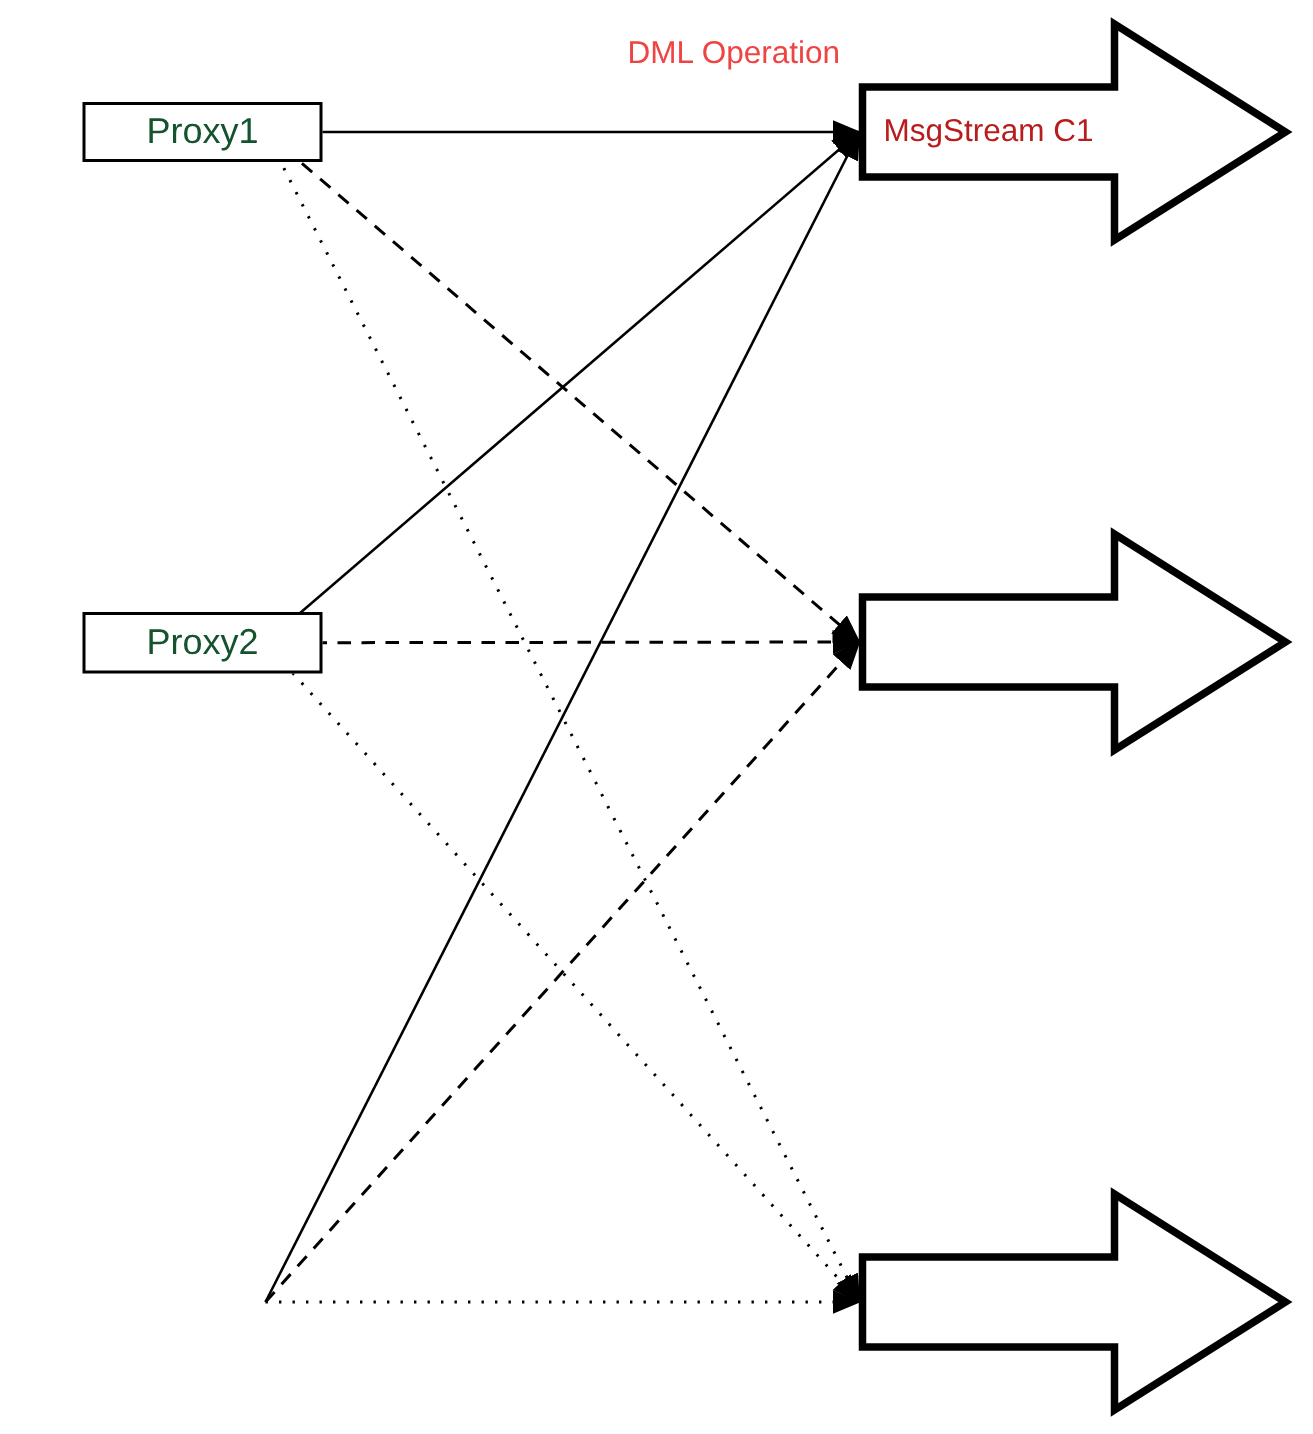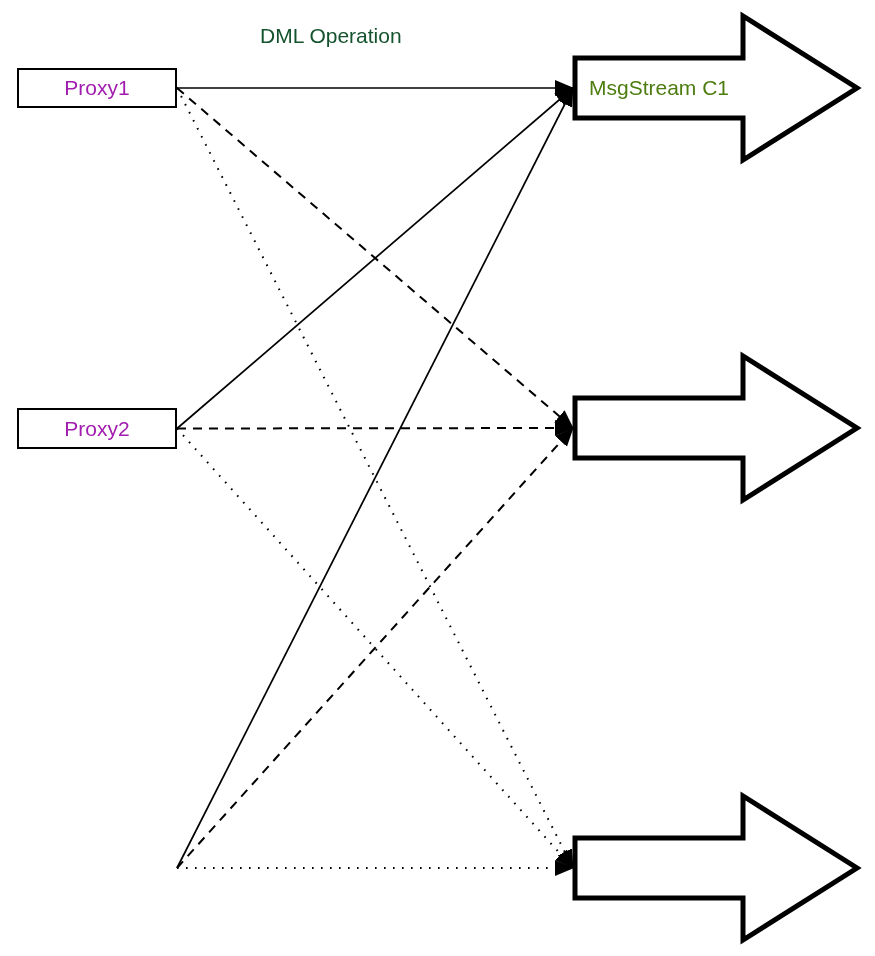--- a/index.html
+++ b/index.html
@@ -14,44 +14,45 @@
   #diagram-svg {
     position: absolute;
     left: 0; top: 0;
     width: 875px; height: 956px;
   }
   .diagram-title {
     position: absolute;
     left: 260px;
     top: 23px;
     width: 300px;
-    text-align: left;
+    text-align: right;
     font-size: 21px;
     line-height: 25px;
-    color: #14532d;
+    color: #ef4444;
     white-space: nowrap;
   }
   .proxy-node {
     position: absolute;
     box-sizing: border-box;
     border: 2.2px solid #000000;
     background: #ffffff;
     display: flex;
     align-items: center;
     justify-content: center;
-    font-size: 21px;
-    color: #a21caf;
+    font-size: 24px;
+    color: #14532d;
+    margin-left: 38px;
   }
   .stream-label {
     position: absolute;
     display: flex;
     align-items: center;
     justify-content: center;
     font-size: 21px;
-    color: #4d7c0f;
+    color: #b91c1c;
     pointer-events: none;
     white-space: nowrap;
   }
 </style>
 </head>
 <body>
 
 <div class="stage">
 
   <svg id="diagram-svg" viewBox="0 0 875 956">

